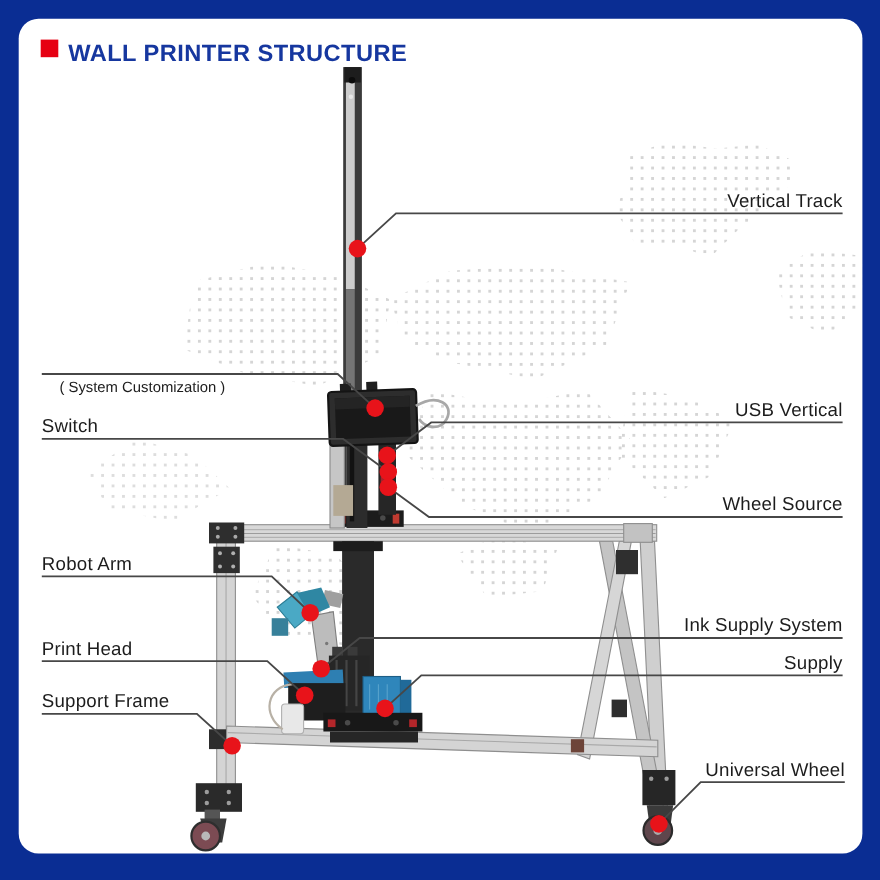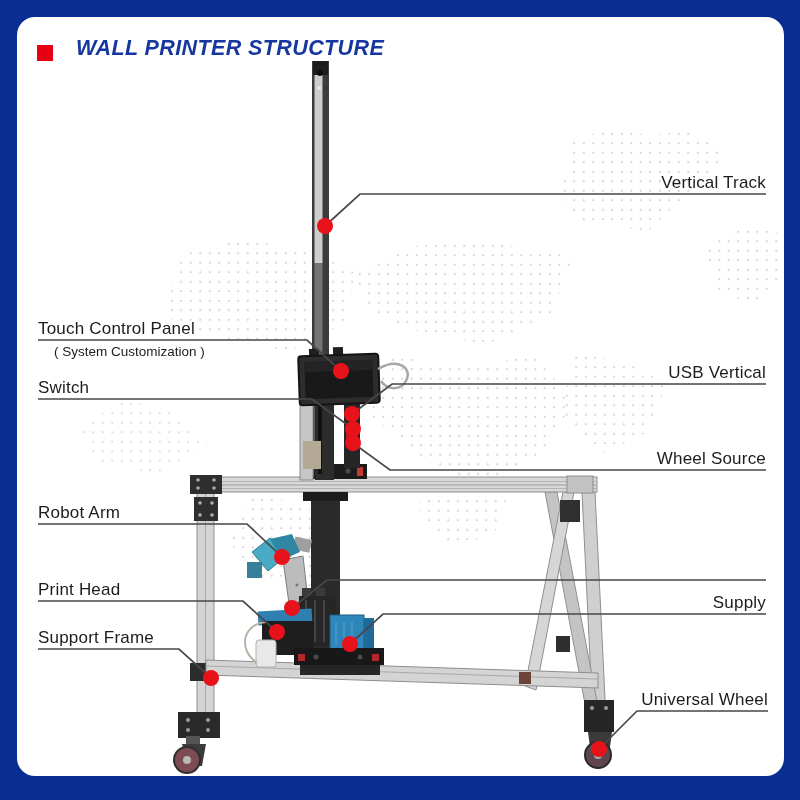--- a/index.html
+++ b/index.html
@@ -11,21 +11,21 @@
     width:800px;height:800px;overflow:hidden;position:relative;
     background:var(--navy);
     font-family:"Liberation Sans", sans-serif;
   }
   .card{
     position:absolute;left:17px;top:17px;width:767px;height:759px;
     background:var(--card);border-radius:18px;overflow:hidden;
   }
   .stage{position:absolute;left:0;top:0;width:800px;height:800px;}
   
-  .hdr{position:absolute;left:37px;top:36px;display:flex;align-items:flex-end;gap:23px;font-style:italic;}
+  .hdr{position:absolute;left:37px;top:36px;display:flex;align-items:flex-start;gap:9px;}
   .bullet{width:16px;height:16px;background:var(--red);}
   .title{
     color:var(--title);font-size:21.5px;font-weight:700;letter-spacing:.4px;
     white-space:nowrap;
   }
   
   .dots{
     position:absolute;
     background-image:radial-gradient(circle,#d5d5d5 1.35px,transparent 1.5px);
     background-size:9.5px 9.5px;
@@ -229,23 +229,23 @@
       <circle cx="277" cy="632" r="8" fill="#e8131a"></circle>
       <polyline points="766,614 383,614 350,644" fill="none" stroke="#474747" stroke-width="1.7"></polyline>
       <circle cx="350" cy="644" r="8" fill="#e8131a"></circle>
       <polyline points="38,649 179,649 211,678" fill="none" stroke="#474747" stroke-width="1.7"></polyline>
       <circle cx="211" cy="678" r="8" fill="#e8131a"></circle>
       <polyline points="768,711 637,711 599,749" fill="none" stroke="#474747" stroke-width="1.7"></polyline>
       <circle cx="599" cy="749" r="8" fill="#e8131a"></circle>
     </svg>
 
   <div class="lbl right" style="right:34px;top:172px">Vertical Track</div>
-  <div class="lbl" style="left:38px;top:318px">Touch Control Panel</div>
   <div class="sub" style="left:38px;top:343px">( System Customization )</div>
   <div class="lbl" style="left:38px;top:377px">Switch</div>
   <div class="lbl right" style="right:34px;top:362px">USB Vertical</div>
   <div class="lbl right" style="right:34px;top:448px">Wheel Source</div>
   <div class="lbl" style="left:38px;top:502px">Robot Arm</div>
+  <div class="lbl right" style="right:34px;top:558px">Ink Supply System</div>
   <div class="lbl" style="left:38px;top:579px">Print Head</div>
   <div class="lbl right" style="right:34px;top:592px">Supply</div>
   <div class="lbl" style="left:38px;top:627px">Support Frame</div>
   <div class="lbl right" style="right:32px;top:689px">Universal Wheel</div>
 </div>
 
 </body></html>

